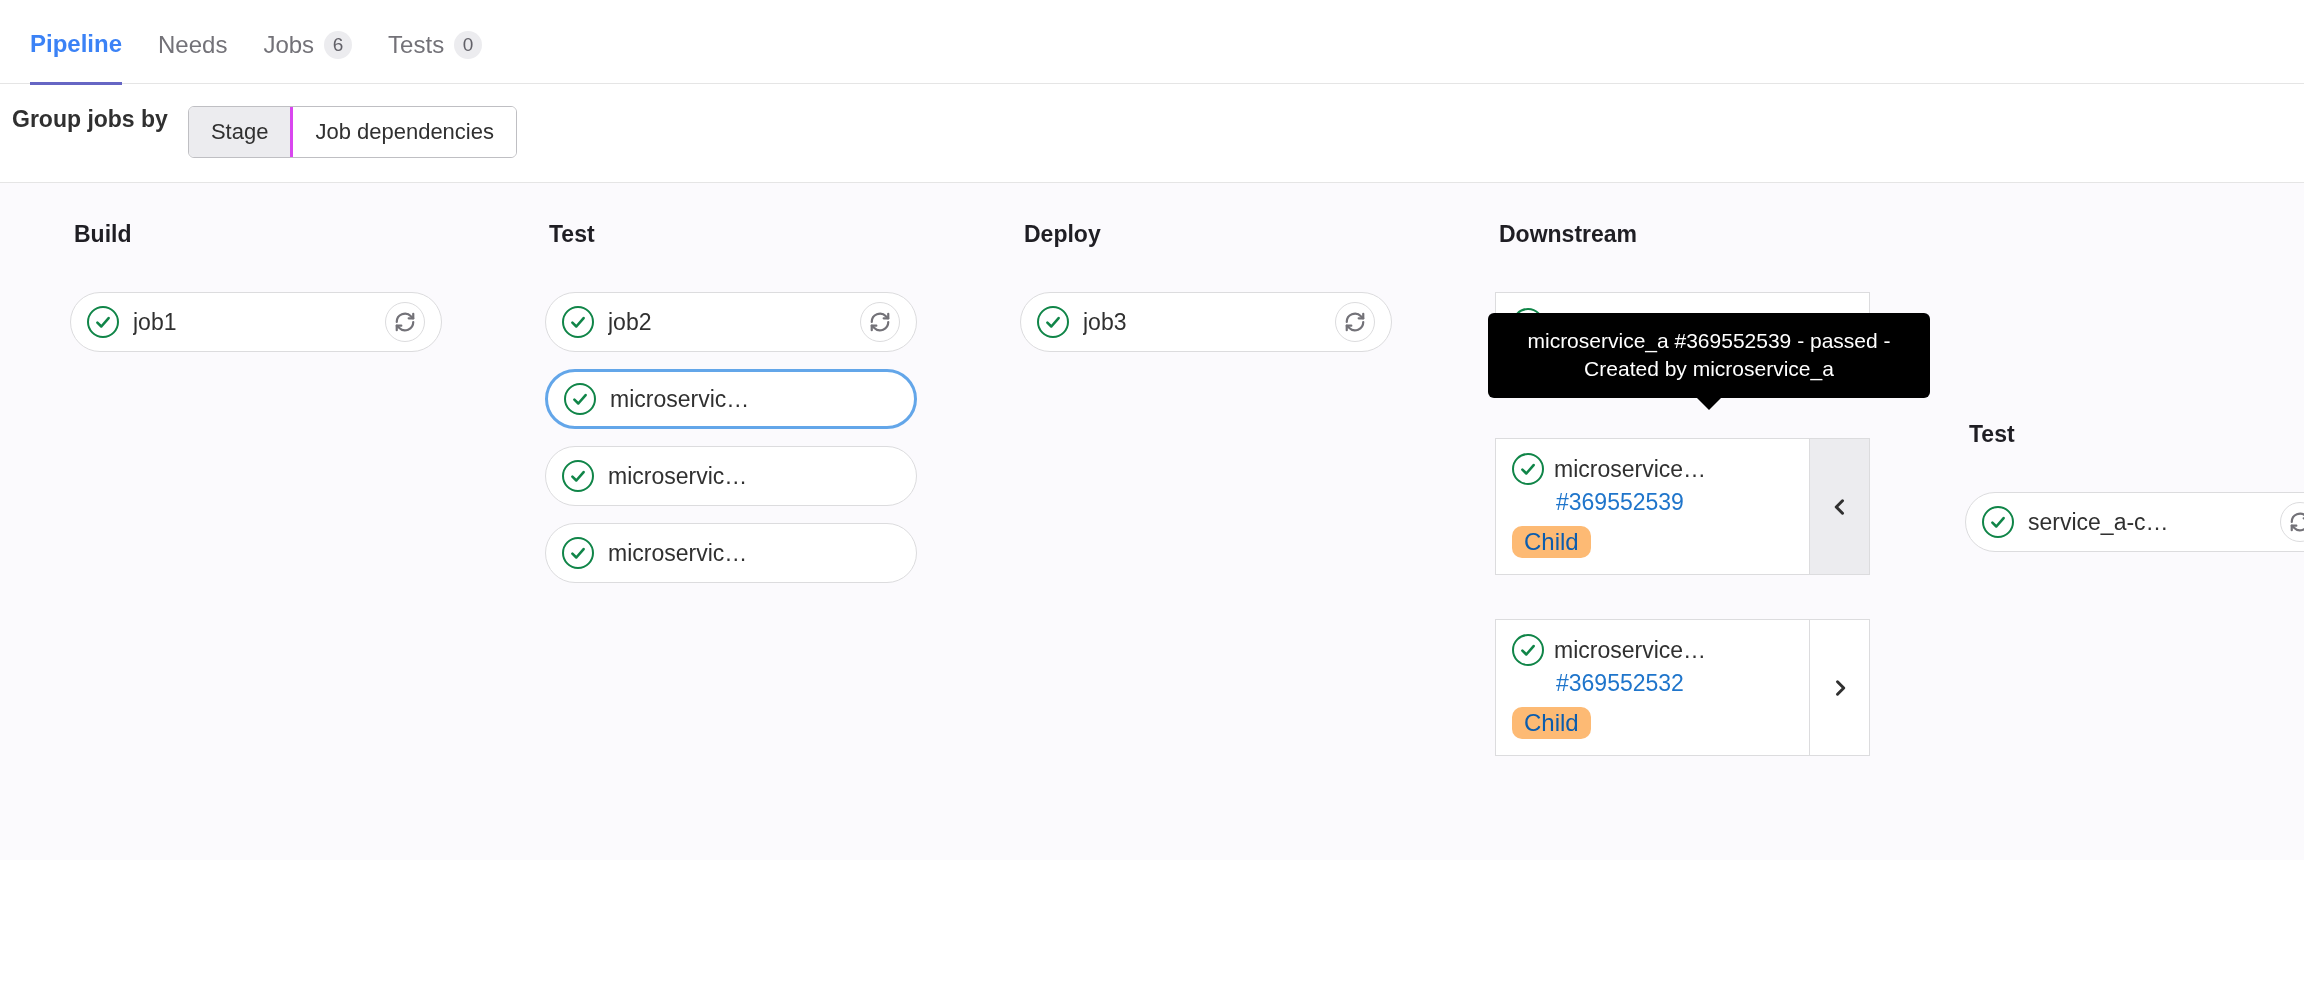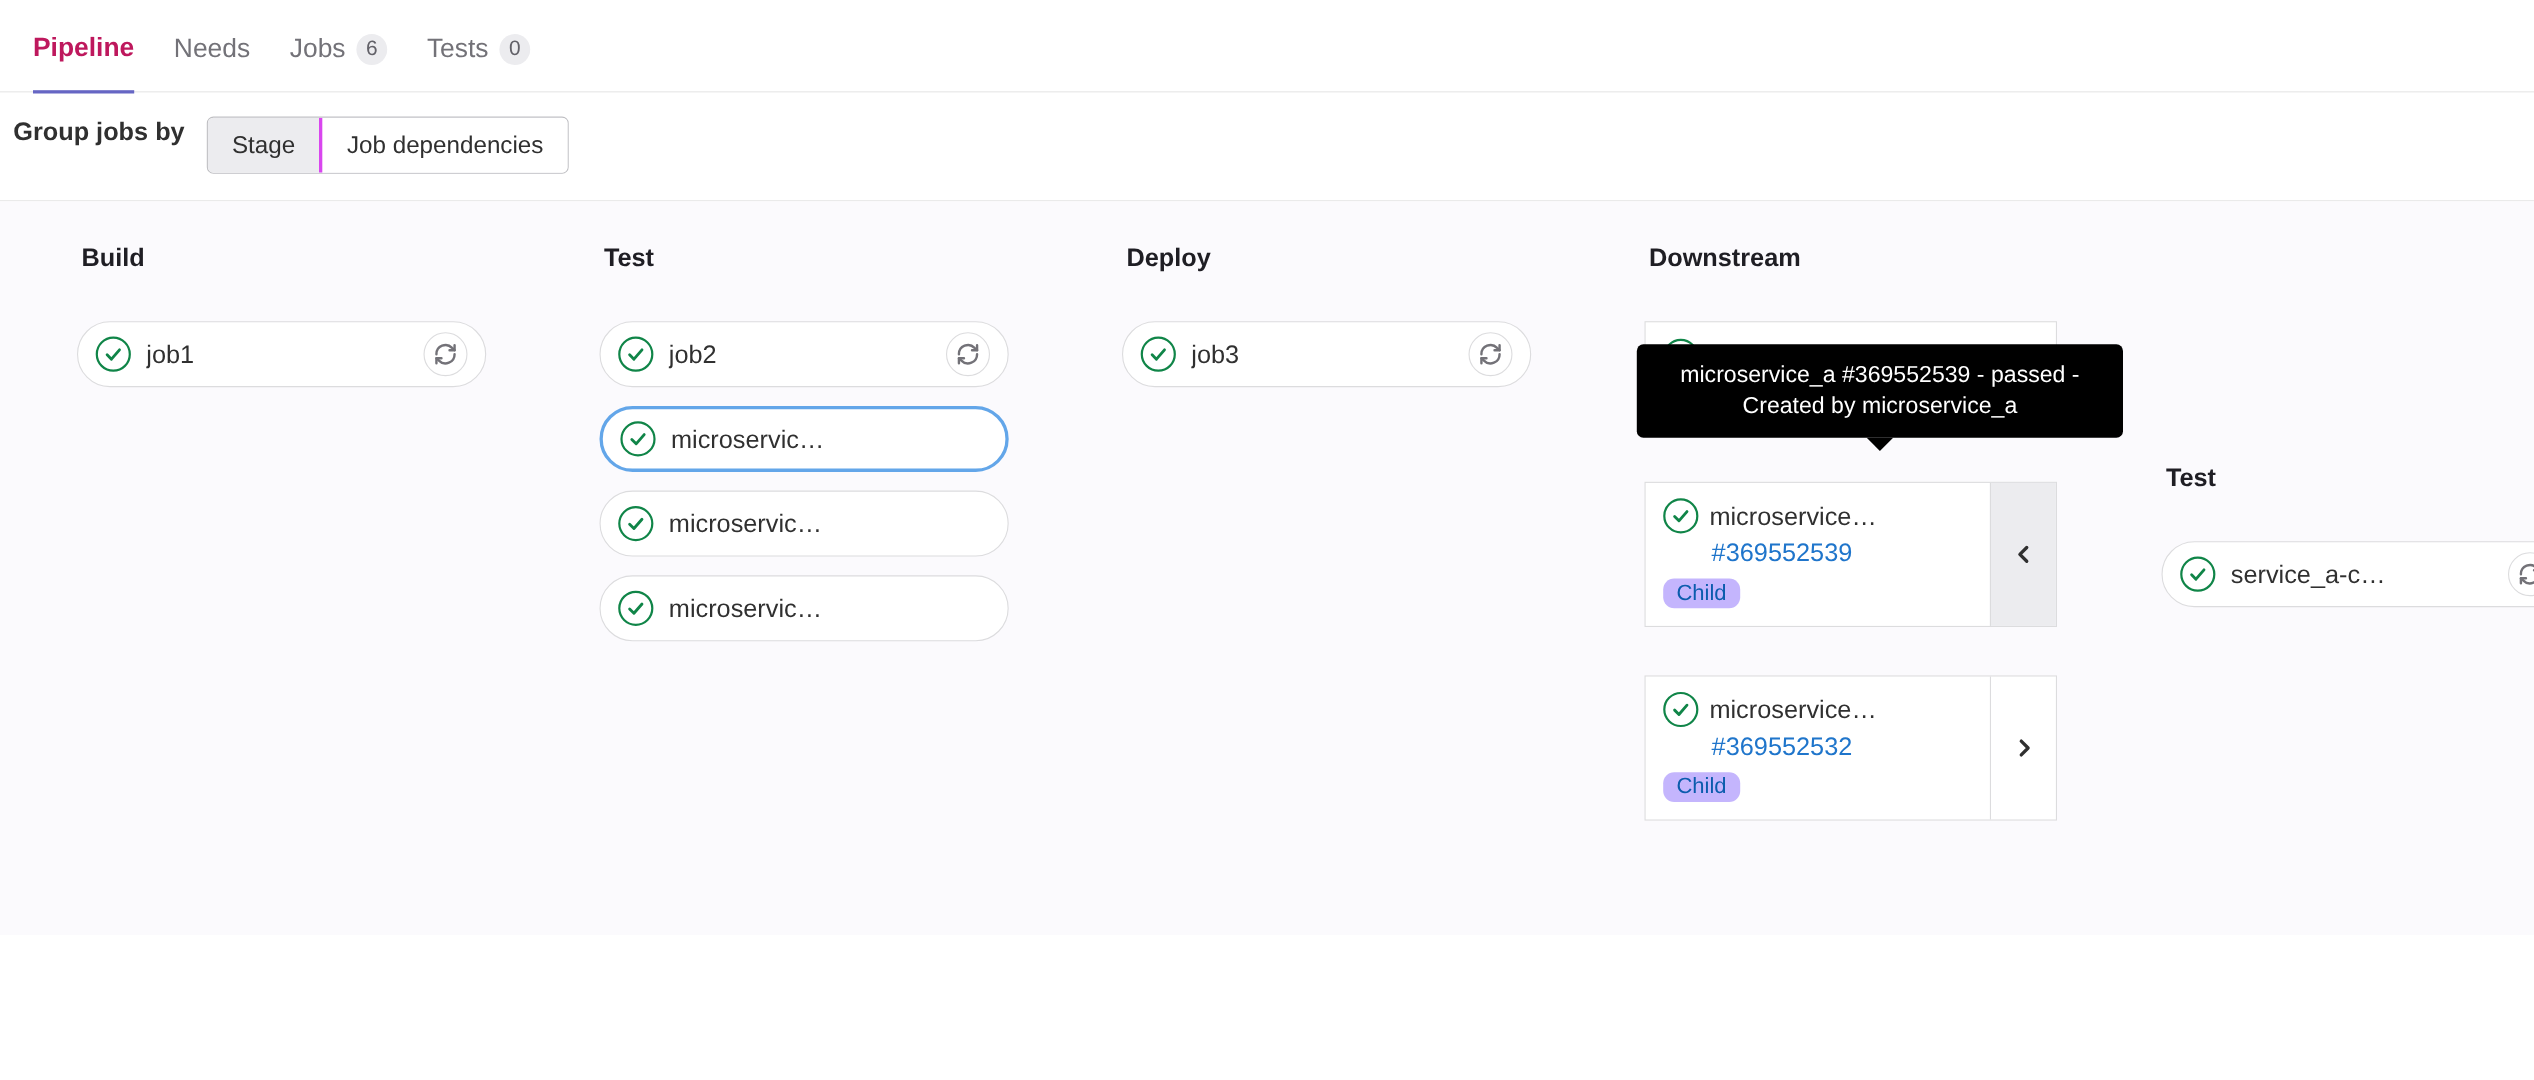--- a/index.html
+++ b/index.html
@@ -24,21 +24,21 @@
     display: flex;
     align-items: center;
     gap: 10px;
     padding: 12px 0 24px 0;
     font-size: 24px;
     font-weight: 400;
     color: #737278;
     cursor: pointer;
   }
   .tab.active {
-    color: #be185d;
+    color: #3b82f6;
     font-weight: 600;
     border-bottom: 3px solid #6666c4;
     margin-bottom: -2px;
   }
   .tab-badge {
     display: inline-flex;
     align-items: center;
     justify-content: center;
     min-width: 28px;
     height: 28px;
@@ -180,23 +180,23 @@
     margin-left: 44px;
     margin-top: 4px;
     font-size: 23px;
     color: #1f75cb;
   }
   .ds-badge {
     display: inline-block;
     margin-top: 10px;
     padding: 2px 12px;
     border-radius: 10px;
-    background: #c4b5fd;
+    background: #fdba74;
     color: #0b5cad;
-    font-size: 20px;
+    font-size: 24px;
   }
   .ds-expand {
     width: 60px;
     border-left: 1px solid #dcdcde;
     display: flex;
     align-items: center;
     justify-content: center;
     color: #303030;
     cursor: pointer;
   }

